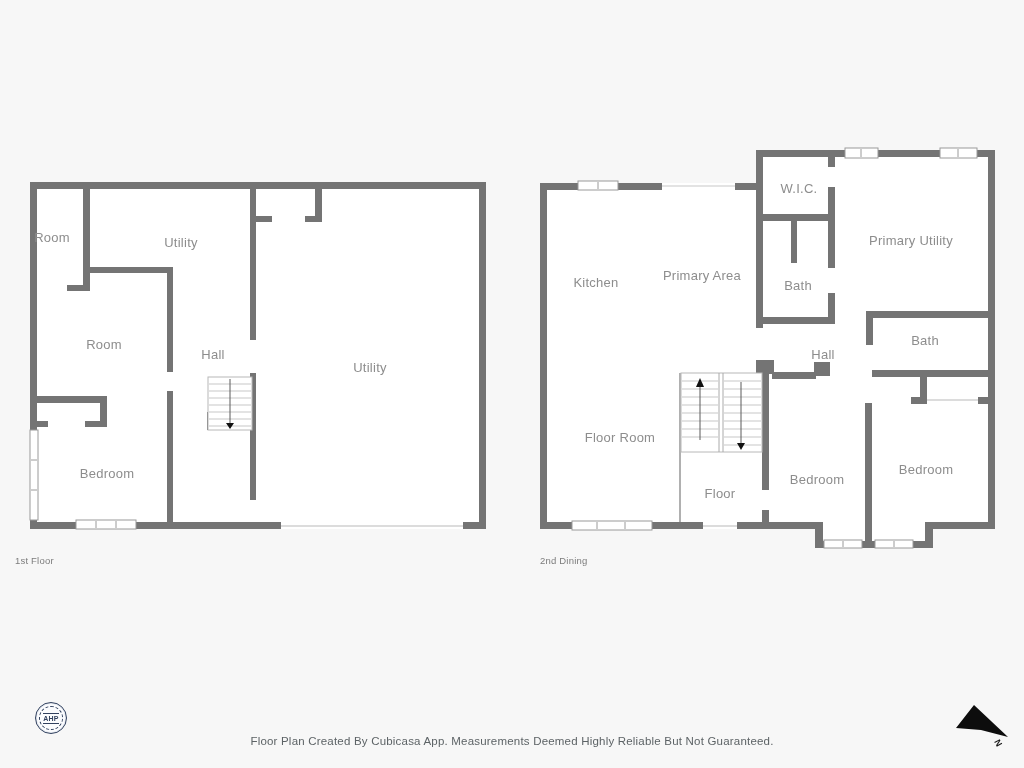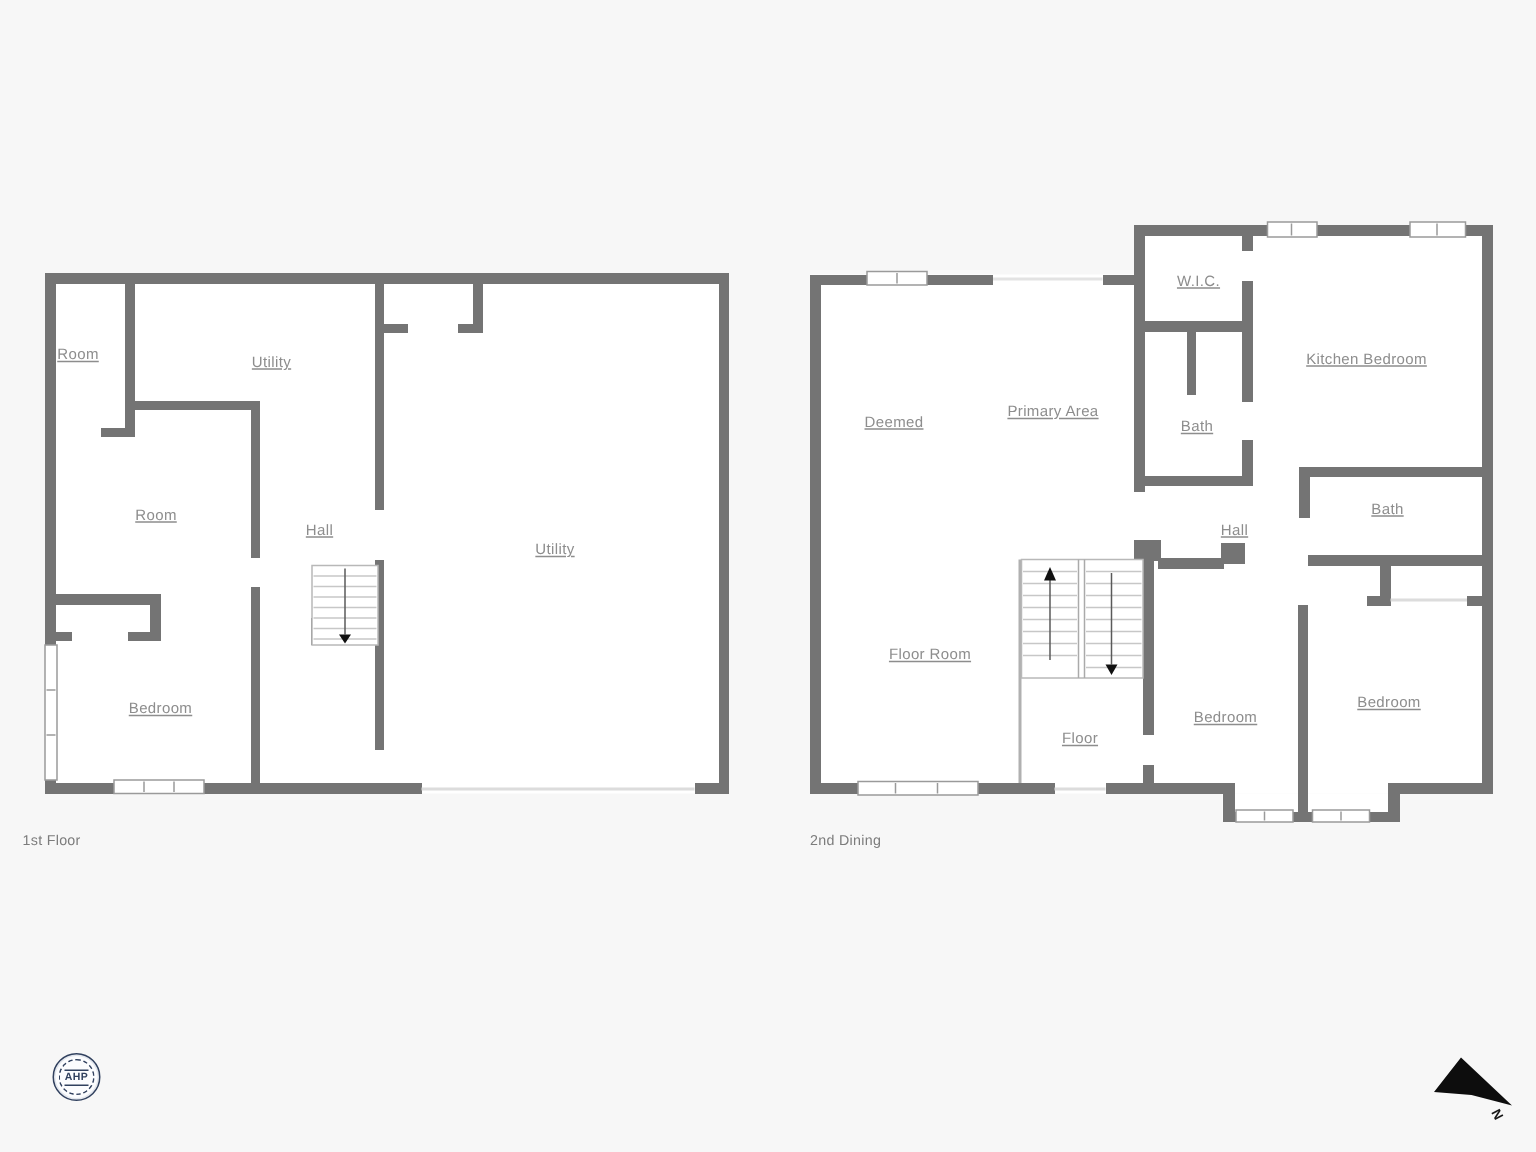--- a/index.html
+++ b/index.html
@@ -1,19 +1,19 @@
 <!DOCTYPE html>
 <html><head>
 <meta charset="utf-8">
 <style>
   html,body{margin:0;padding:0;}
   body{font-family:"Liberation Sans","DejaVu Sans",sans-serif;background:#f7f7f7;}
   #canvas{position:relative;width:1024px;height:768px;background:#f7f7f7;overflow:hidden;}
   #plan-svg{position:absolute;left:0;top:0;}
-  .room-label{position:absolute;transform:translate(-50%,-50%);font-size:10px;letter-spacing:.25px;color:#8d8d8d;white-space:nowrap;text-decoration:underline;}
+  .room-label{position:absolute;transform:translate(-50%,-50%);font-size:13px;letter-spacing:.25px;color:#8d8d8d;white-space:nowrap;}
   .floor-title{position:absolute;font-size:9.5px;color:#7c7c7c;letter-spacing:.2px;}
   .footer-note{position:absolute;left:0;right:0;top:735px;text-align:center;font-size:11.5px;color:#5d6366;letter-spacing:.2px;}
   .logo-badge{position:absolute;left:35px;top:702px;width:30px;height:30px;border-radius:50%;
     border:1.5px solid #31415f;display:flex;align-items:center;justify-content:center;background:#fbfcfe;box-shadow:0 0 0 1px #e3e7ee inset;}
   .logo-inner{width:22px;height:22px;border-radius:50%;border:1px dashed #31415f;display:flex;align-items:center;justify-content:center;}
   .logo-text{font-size:7px;font-weight:bold;color:#31415f;letter-spacing:.3px;border-top:1px solid #31415f;border-bottom:1px solid #31415f;line-height:9px;}
   .compass-n{position:absolute;left:995px;top:738px;font-size:9px;font-weight:bold;color:#161616;transform:rotate(62deg);}
 </style>
 </head>
 <body>
@@ -188,37 +188,38 @@
     <polygon points="1008,737 974,705 956,728 981,730" fill="#0d0d0d"></polygon>
   </svg>
 
   <span class="room-label" style="left:52px;top:237px">Room</span>
   <span class="room-label" style="left:181px;top:242px">Utility</span>
   <span class="room-label" style="left:104px;top:344px">Room</span>
   <span class="room-label" style="left:213px;top:354px">Hall</span>
   <span class="room-label" style="left:370px;top:367px">Utility</span>
   <span class="room-label" style="left:107px;top:473px">Bedroom</span>
 
-  <span class="room-label" style="left:596px;top:282px">Deemed</span>
+  <span class="room-label" style="left:596px;top:282px">Kitchen</span>
   <span class="room-label" style="left:702px;top:275px">Primary Area</span>
   <span class="room-label" style="left:799px;top:188px">W.I.C.</span>
-  <span class="room-label" style="left:911px;top:240px">Kitchen Bedroom</span>
+  <span class="room-label" style="left:911px;top:240px">Primary Utility</span>
   <span class="room-label" style="left:798px;top:285px">Bath</span>
   <span class="room-label" style="left:823px;top:354px">Hall</span>
   <span class="room-label" style="left:925px;top:340px">Bath</span>
   <span class="room-label" style="left:620px;top:437px">Floor Room</span>
   <span class="room-label" style="left:720px;top:493px">Floor</span>
   <span class="room-label" style="left:817px;top:479px">Bedroom</span>
   <span class="room-label" style="left:926px;top:469px">Bedroom</span>
 
   <span class="floor-title" style="left:15px;top:555px">1st Floor</span>
   <span class="floor-title" style="left:540px;top:555px">2nd Dining</span>
 
   <div class="logo-badge">
     <div class="logo-inner">
       <span class="logo-text">AHP</span>
     </div>
   </div>
 
   <span class="compass-n">N</span>
 
+  <div class="footer-note">Floor Plan Created By Cubicasa App. Measurements Deemed Highly Reliable But Not Guaranteed.</div>
 
 </div>
 
 </body></html>

